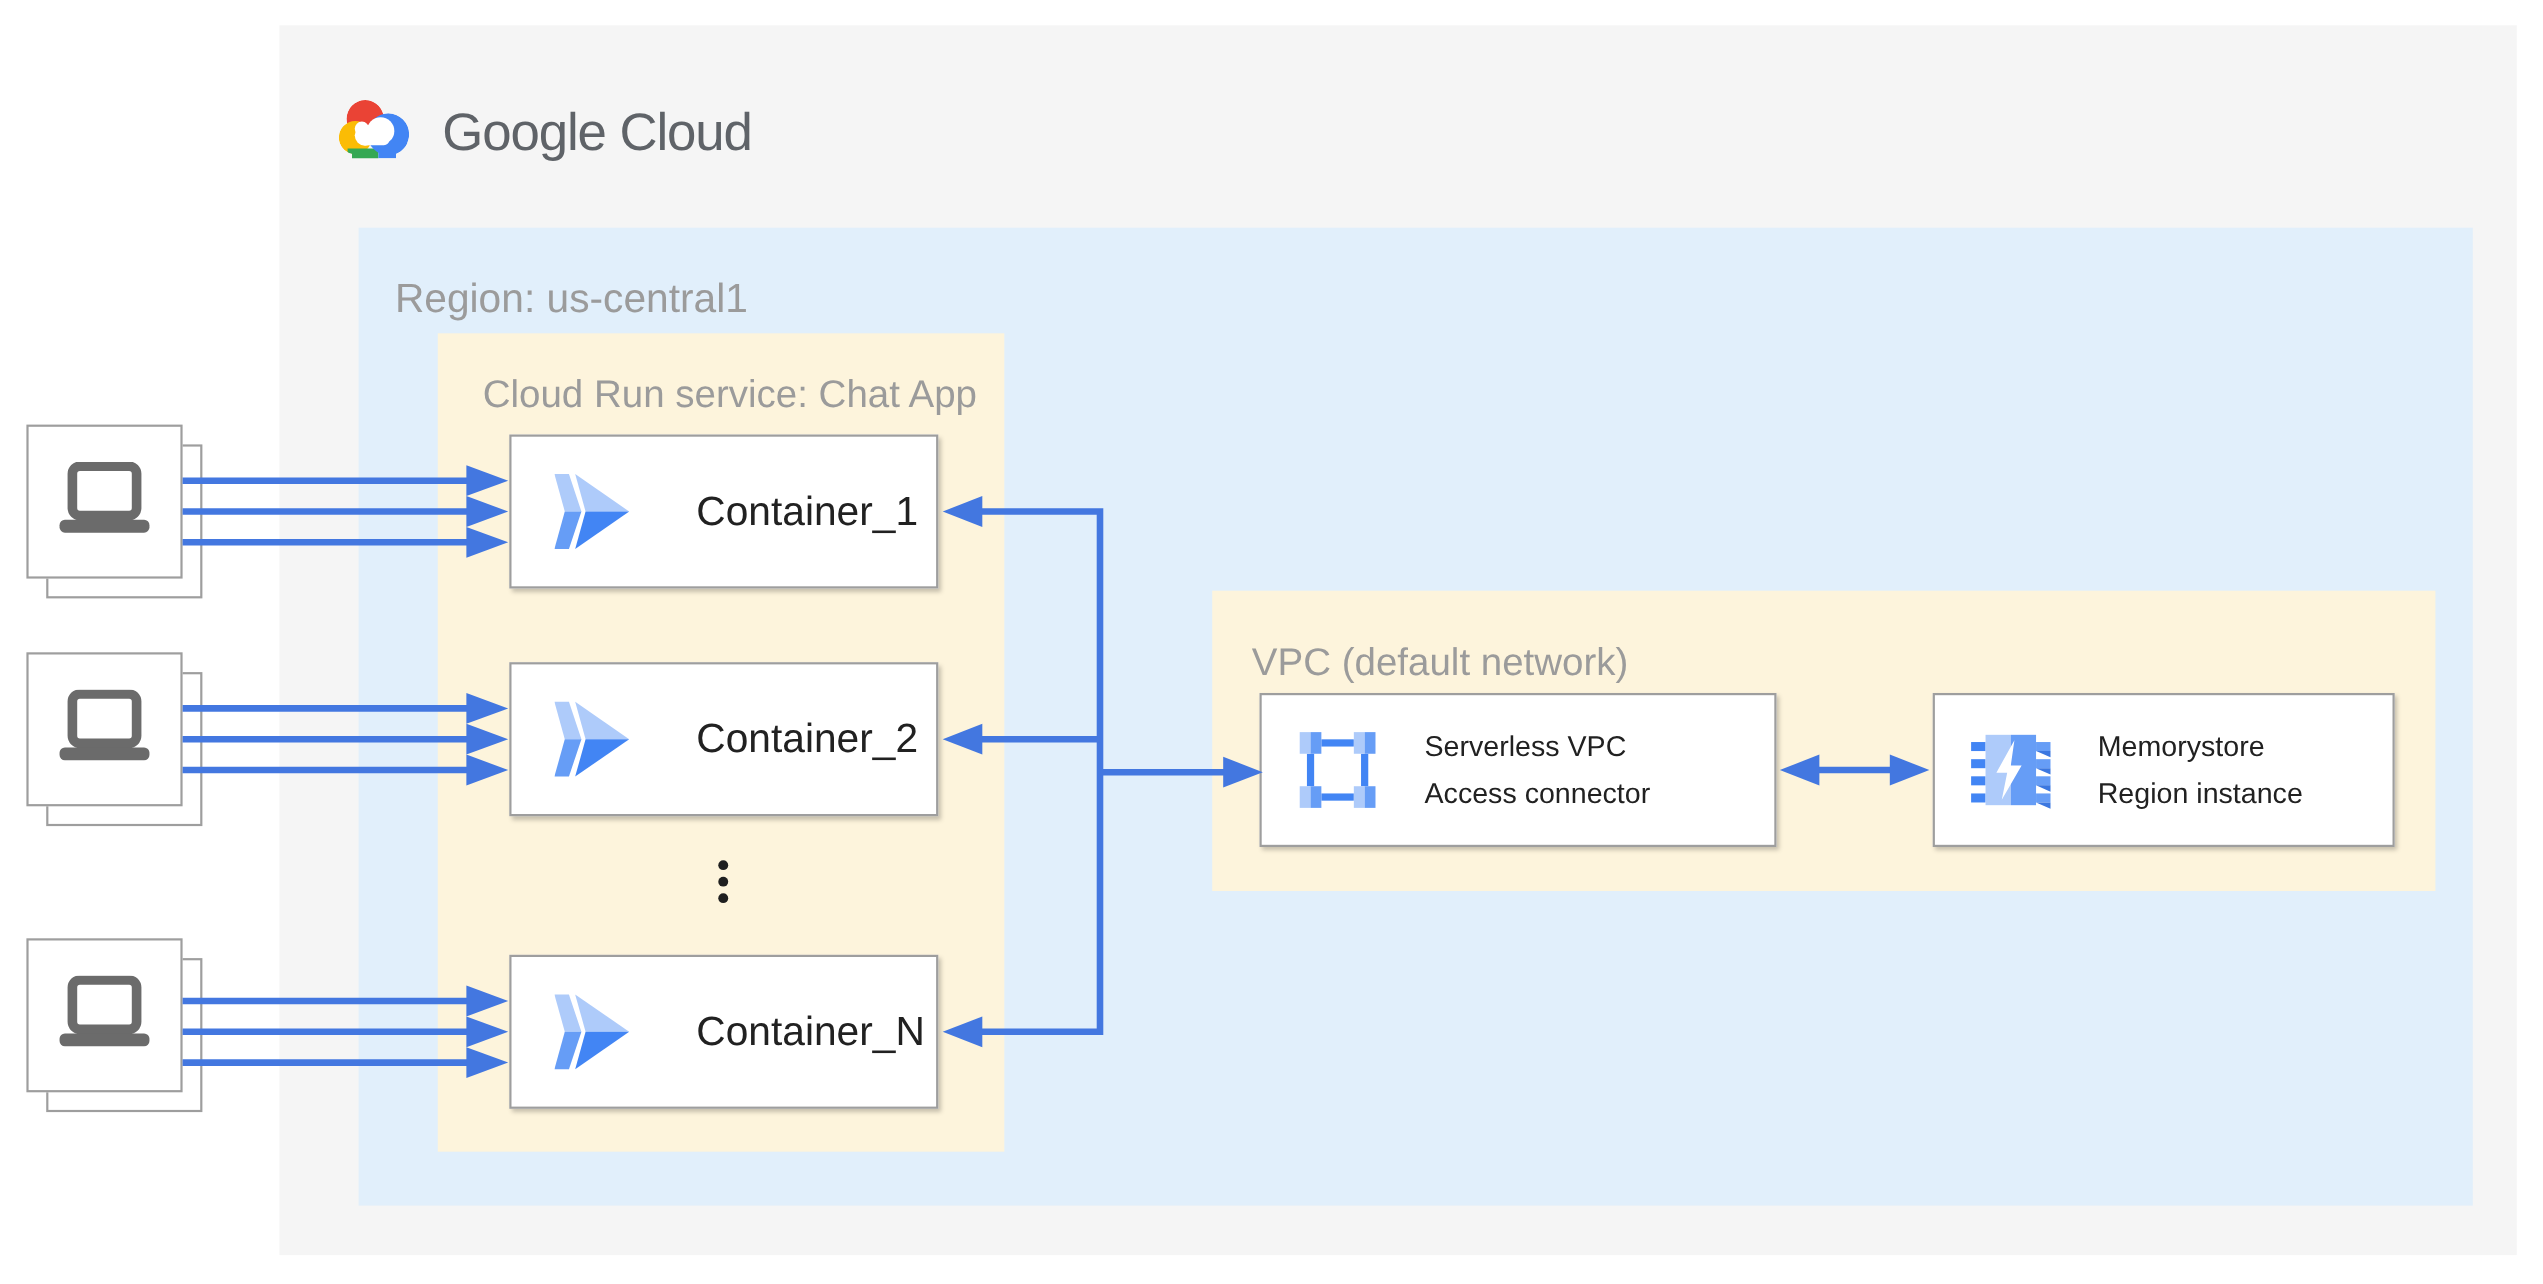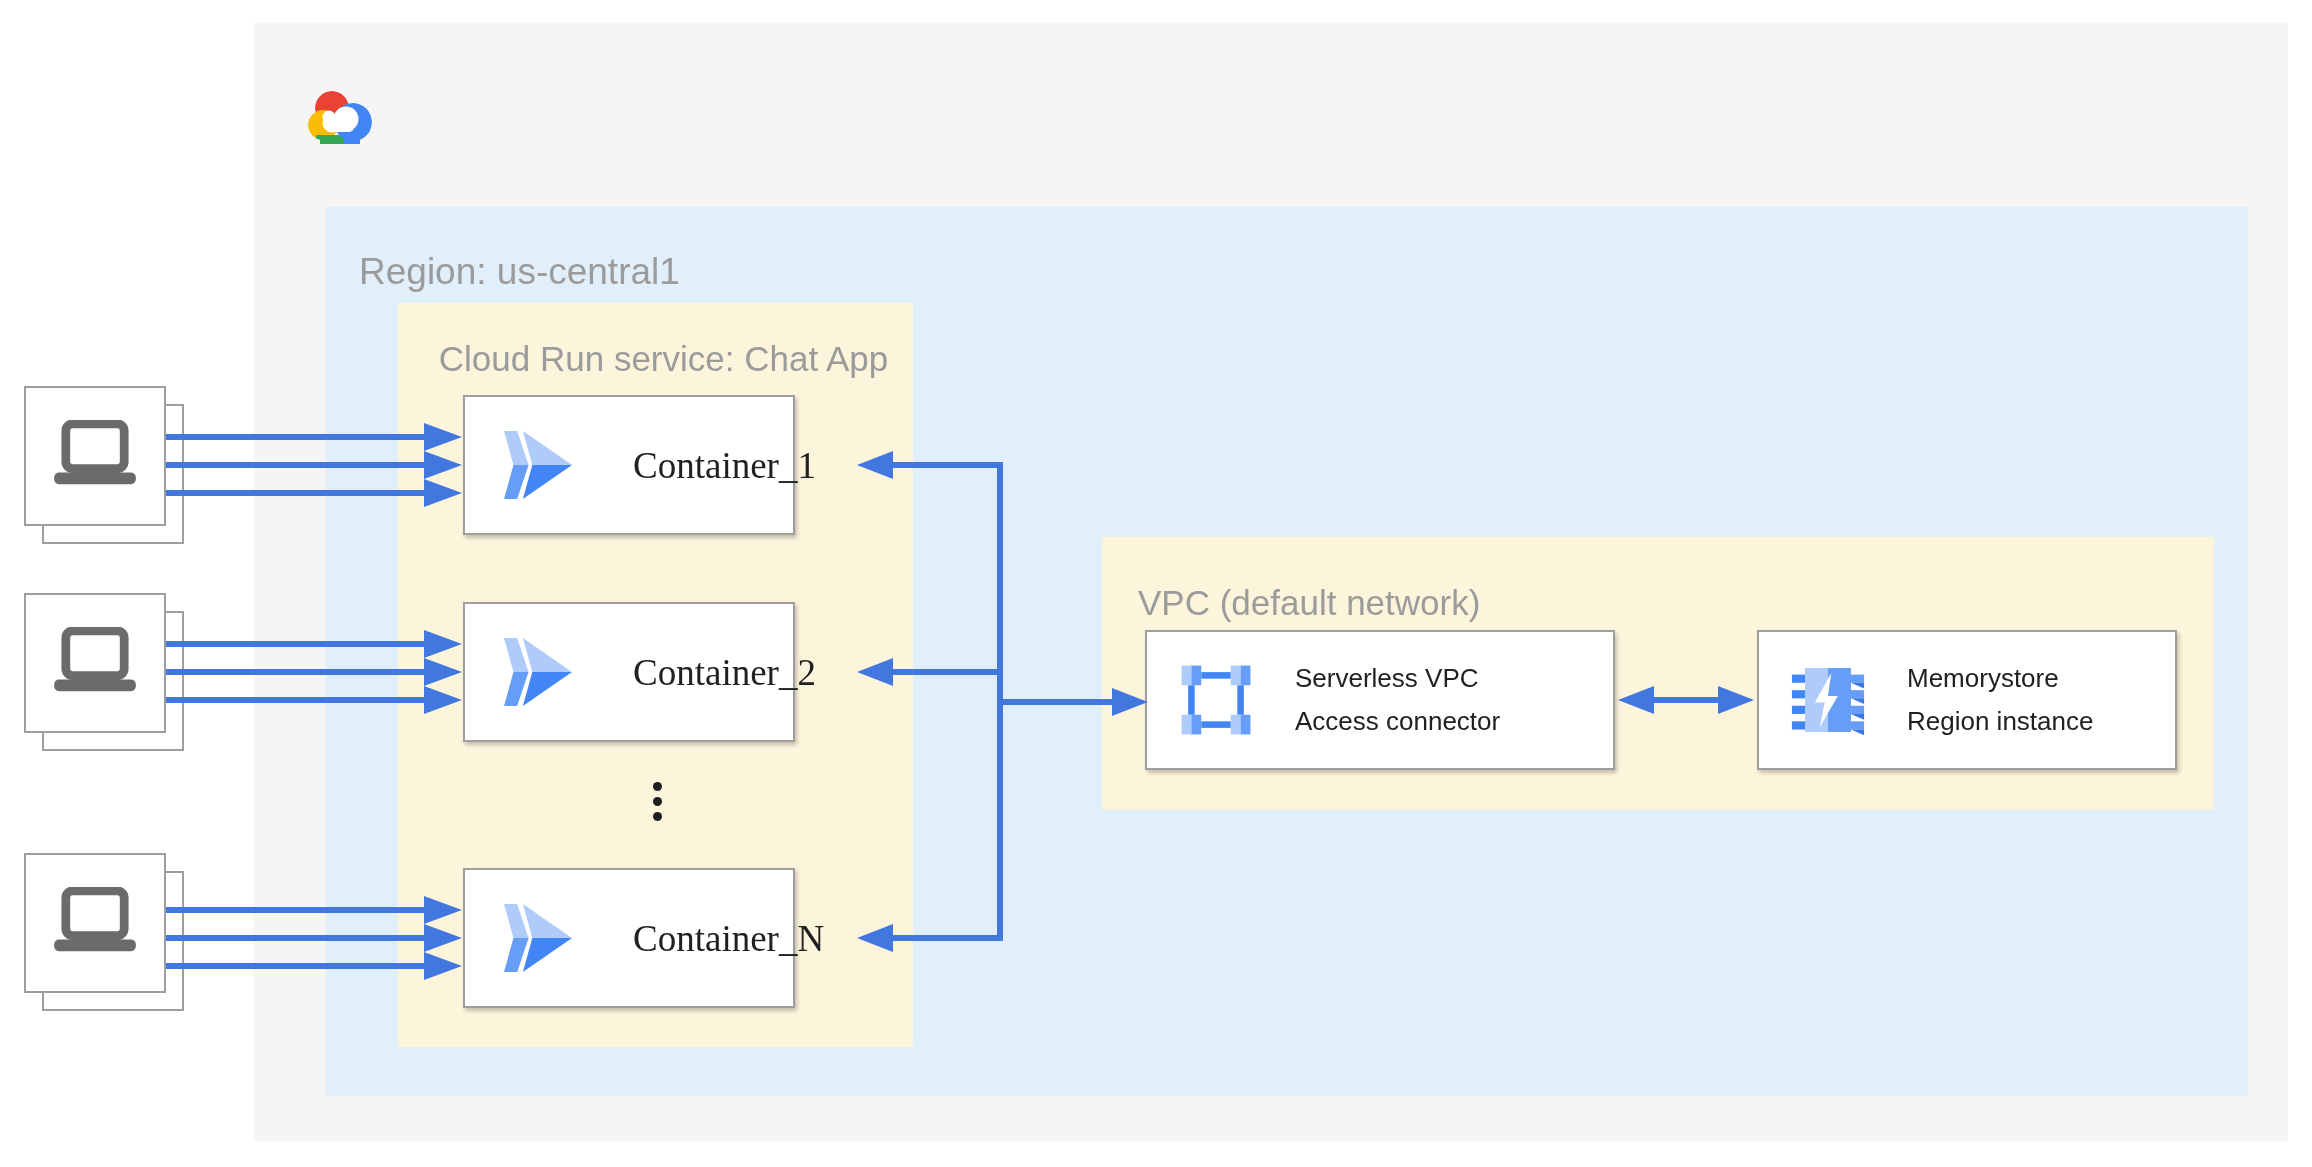--- a/index.html
+++ b/index.html
@@ -20,21 +20,21 @@
 
   
   .logo{position:absolute;left:308px;top:90px;display:flex;align-items:center;gap:30px;}
   .logo svg{width:64px;height:61px;display:block;}
   .logo-text{font-size:48px;font-weight:500;color:var(--logo_gray,#5f6368);letter-spacing:-1px;}
 
   
   .node{position:absolute;background:#ffffff;border:2px solid #9e9e9e;box-sizing:border-box;
         box-shadow:2px 3px 4px rgba(0,0,0,0.22);display:flex;align-items:center;}
   .node .node-label{color:var(--text_dark,#212121);white-space:nowrap;}
-  .container-node{left:463px;width:332px;height:140px;font-family:Liberation Serif, serif;}
+  .container-node{left:463px;width:390px;height:140px;}
   .container-node .icon{position:absolute;left:39px;width:68px;height:74px;}
   .container-node .node-label{position:absolute;left:168px;font-size:37px;}
   .vpc-node{top:630px;height:140px;}
   .vpc-node .icon{position:absolute;left:28px;width:82px;height:82px;}
   .vpc-node .node-text{position:absolute;left:148px;font-size:26px;line-height:43px;color:var(--text_dark,#212121);white-space:nowrap;}
 
   
   .dots{position:absolute;left:653px;top:782px;width:10px;}
   .dots i{display:block;width:9px;height:9px;border-radius:50%;background:#1f1f1f;margin:0 0 6px 0;}
 
@@ -69,20 +69,21 @@
         <circle cx="15" cy="35" r="15" fill="#fbbc05"></circle>
         <rect x="8" y="45" width="28" height="12" fill="#34a853"></rect>
         <circle cx="45" cy="32" r="19" fill="#4285f4"></circle>
         <rect x="36" y="40" width="28" height="14" fill="#4285f4"></rect>
         <circle cx="24" cy="33" r="9.5" fill="#ffffff"></circle>
         <circle cx="21" cy="27" r="6.5" fill="#ffffff"></circle>
         <circle cx="38" cy="29" r="12.5" fill="#ffffff"></circle>
         <rect x="18" y="30" width="28" height="12" rx="5" fill="#ffffff"></rect>
       </g>
     </svg>
+    <span class="logo-text">Google Cloud</span>
   </div>
 
   <div class="region">
     <div class="zone-label region-label">Region: us-central1</div>
   </div>
 
   <div class="zone cloudrun">
     <div class="zone-label cloudrun-label">Cloud Run service: Chat App</div>
   </div>
 

